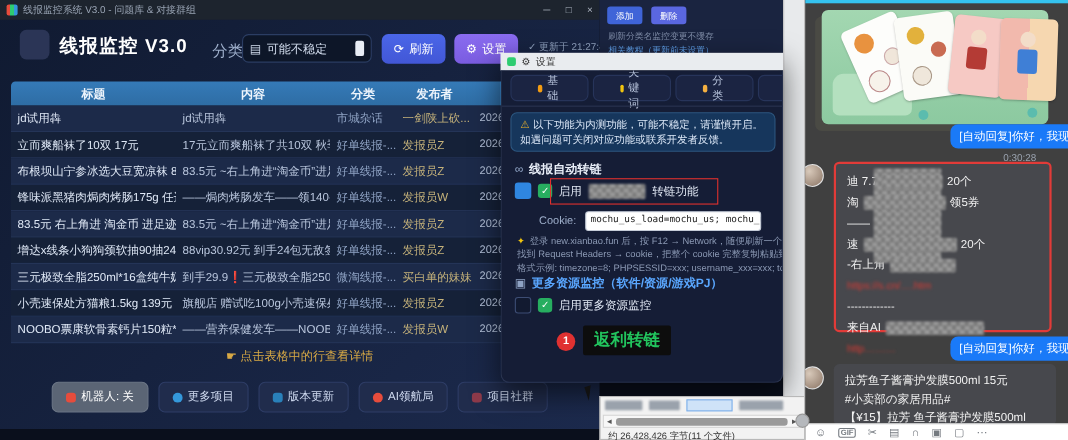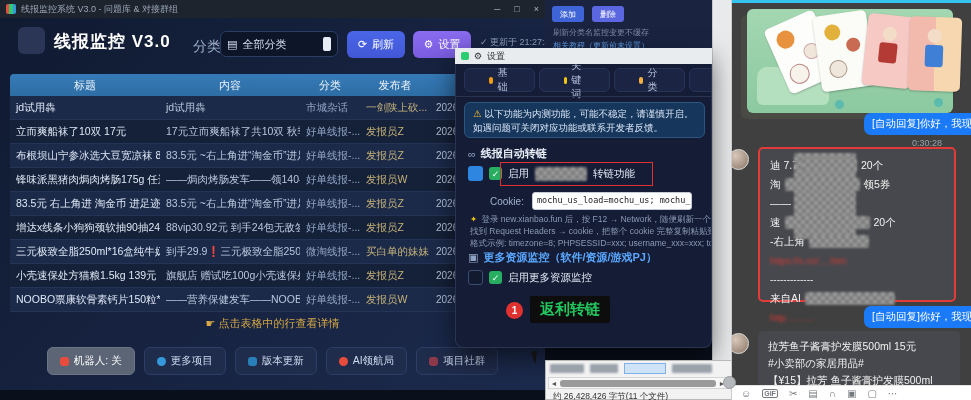--- a/index.html
+++ b/index.html
@@ -17,21 +17,21 @@
   #app-title{left:54px;top:30px;font-size:17px;font-weight:bold;color:#fff;letter-spacing:1px;}
   #cat-label{left:193px;top:38px;font-size:14px;color:#9fb0cc;}
   #cat-select{left:220px;top:31px;width:118px;height:26px;background:#0d1628;border:1px solid #2b3d63;border-radius:6px;color:#d5dff0;font-size:11px;display:flex;align-items:center;padding:0 6px;gap:5px;}
   #cat-select .white-chip{margin-left:auto;width:8px;height:14px;border-radius:2px;background:#e8edf5;}
   .hdr-btn{height:27px;border-radius:6px;color:#fff;font-size:11px;display:flex;align-items:center;justify-content:center;gap:5px;border:none;}
   #refresh-btn{left:347px;top:31px;width:58px;background:linear-gradient(180deg,#4a66e8,#4257d6);}
   #settings-btn{left:413px;top:31px;width:58px;background:linear-gradient(180deg,#8a6cf0,#7a5ce0);}
   #updated-text{left:480px;top:36px;font-size:9px;color:#8fa0bd;white-space:nowrap;}
 
   #table{left:10px;top:74px;width:525px;}
-  .thead{display:flex;height:22px;background:linear-gradient(180deg,#357ab8,#2e6da4);border-radius:4px 4px 0 0;align-items:center;color:#edf4fc;font-weight:normal;font-size:11px;}
+  .thead{display:flex;height:22px;background:linear-gradient(180deg,#357ab8,#2e6da4);border-radius:4px 4px 0 0;align-items:center;color:#edf4fc;font-weight:bold;font-size:11px;}
   .td,.th{padding:0 6px;}
   .c0{width:150px;}.c1{width:140px;}.c2{width:60px;}.c3{width:70px;}.c4{width:105px;}
   .th{text-align:center;}
   .trow{display:flex;height:24px;align-items:center;font-size:10.5px;border-bottom:1px solid #243457;}
   .trow:nth-of-type(odd){background:#1c2a49;}
   .trow:nth-of-type(even){background:#152138;}
   .trow .td{white-space:nowrap;overflow:hidden;}
   .trow .c0{color:#dfe8f6;}
   .trow .c1{color:#b9c6dd;}
   .trow .c2{color:#8fa3c4;}
@@ -140,21 +140,21 @@
 
     <div id="app-logo" class="abs">
       <i style="background:#e74c3c"></i>
         <i style="background:#2ecc71"></i>
         <i style="background:#9b59b6"></i>
     </div>
     <div id="app-title" class="abs">线报监控 V3.0</div>
     <div id="cat-label" class="abs">分类:</div>
     <div id="cat-select" class="abs">
       <span>▤</span>
-      <span>全部分类</span>
+      <span>可能不稳定</span>
       <span class="white-chip"></span>
     </div>
     <button id="refresh-btn" class="abs hdr-btn">
       <span>⟳</span>
       <span>刷新</span>
     </button>
     <button id="settings-btn" class="abs hdr-btn">
       <span>⚙</span>
       <span>设置</span>
     </button>

